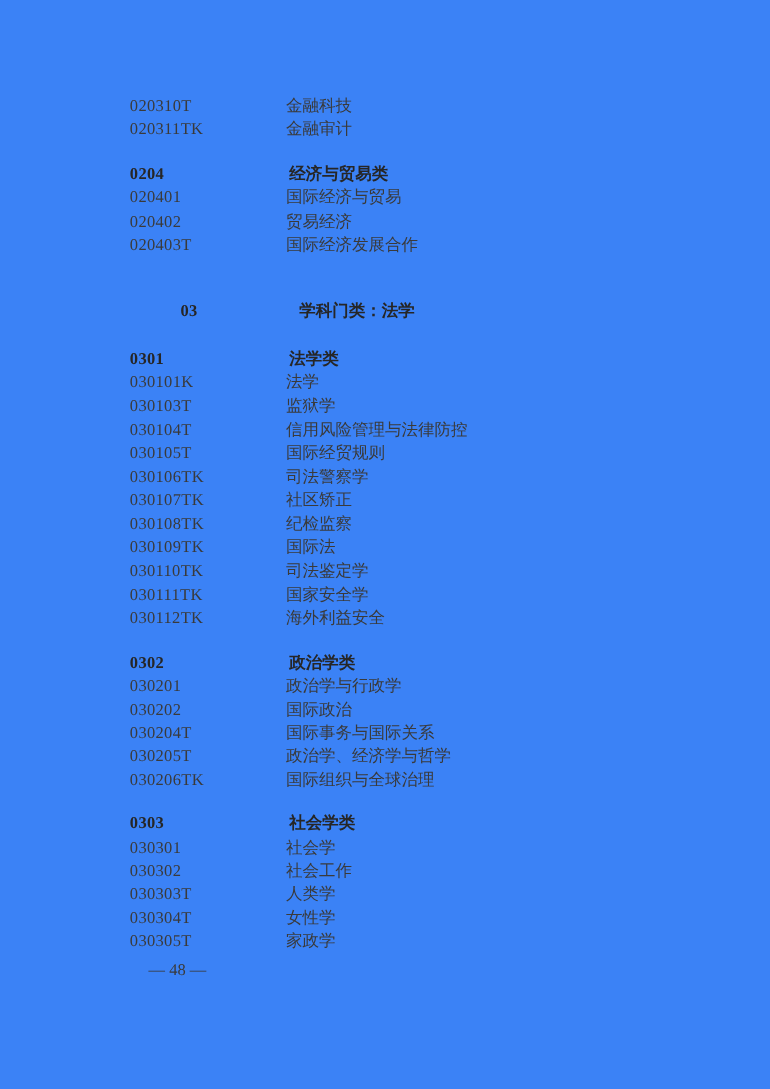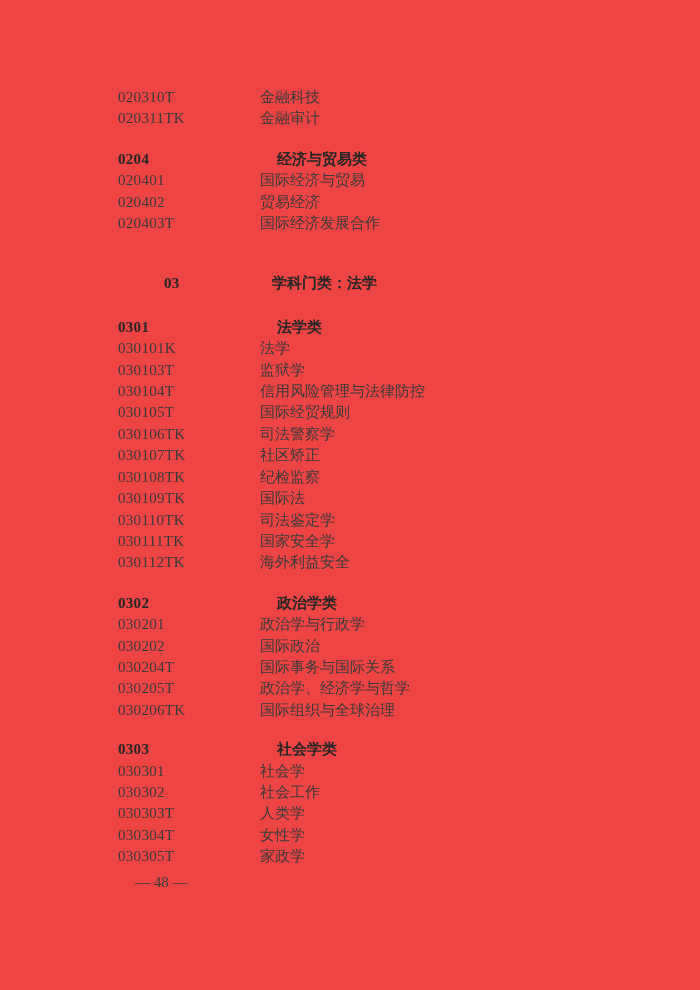--- a/index.html
+++ b/index.html
@@ -1,20 +1,20 @@
 <!DOCTYPE html>
 <html><head>
 <meta charset="utf-8">
 <style>
   html, body { margin: 0; padding: 0; background: #ffffff; }
   .page {
     position: relative;
     width: 700px;
     height: 990px;
-    background: #ef4444;
+    background: #3b82f6;
     overflow: hidden;
     font-family: "Liberation Serif", "DejaVu Serif", serif;
     color: #3a3a3a;
   }
   .content {
     position: absolute;
     left: 118px;
     top: 87px;
     width: 540px;
   }
@@ -25,21 +25,21 @@
     font-size: 15px;
     white-space: nowrap;
   }
   .code {
     flex: 0 0 129px;
     width: 129px;
     box-sizing: border-box;
     letter-spacing: 0.3px;
   }
   .item-name { margin-left: 13px; }
-  .cat-name  { margin-left: 18px; }
+  .cat-name  { margin-left: 4px; }
   .bold { font-weight: bold; color: #262626; gap: 12px; }
   .chapter-code { padding-left: 46px; }
   .mt-group    { margin-top: 19px; }
   .mt-chapter  { margin-top: 39px; }
   .mt-after-ch { margin-top: 22px; }
   .mt-group2   { margin-top: 19px; }
   .mt-group3   { margin-top: 18px; }
   .page-footer {
     margin-top: 4px;
     margin-left: 17px;

